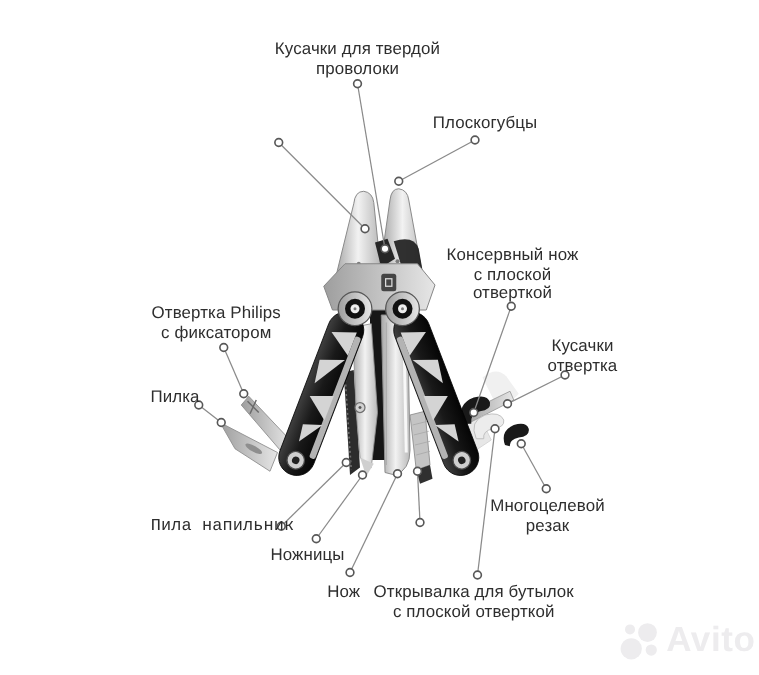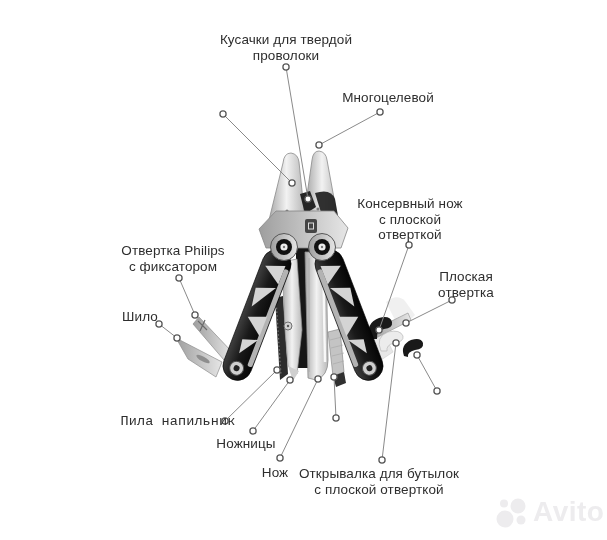--- a/index.html
+++ b/index.html
@@ -210,30 +210,32 @@
       <g class="callout">
         <line x1="382" y1="460" x2="396" y2="343"></line>
           <circle cx="382" cy="460" r="3.1"></circle>
           <circle cx="396" cy="343" r="3.1"></circle>
       </g>
     </g>
   </svg>
 
   <div class="label lb0">Кусачки для твердой
 проволоки</div>
-  <div class="label lb2">Многоцелевой</div>
+  <div class="label lb2">Плоскогубцы</div>
   <div class="label lb4">Отвертка Philips
 с фиксатором</div>
   <div class="label lb3">Консервный нож
 с плоской
 отверткой</div>
-  <div class="label lb5">Плоская
+  <div class="label lb5">Кусачки
 отвертка</div>
-  <div class="label lb6">Шило</div>
+  <div class="label lb6">Пилка</div>
   <div class="label lb7">Пила напильник</div>
+  <div class="label lb8">Многоцелевой
+резак</div>
   <div class="label lb9">Ножницы</div>
   <div class="label lb11">Нож</div>
   <div class="label lb12">Открывалка для бутылок
 с плоской отверткой</div>
 
   <div class="watermark">
     <svg width="34" height="34" viewBox="0 0 34 34">
       <circle cx="8" cy="8.5" r="4" fill="#edecee"></circle>
       <circle cx="22" cy="11" r="7.5" fill="#edecee"></circle>
       <circle cx="9" cy="24" r="8.5" fill="#edecee"></circle>

